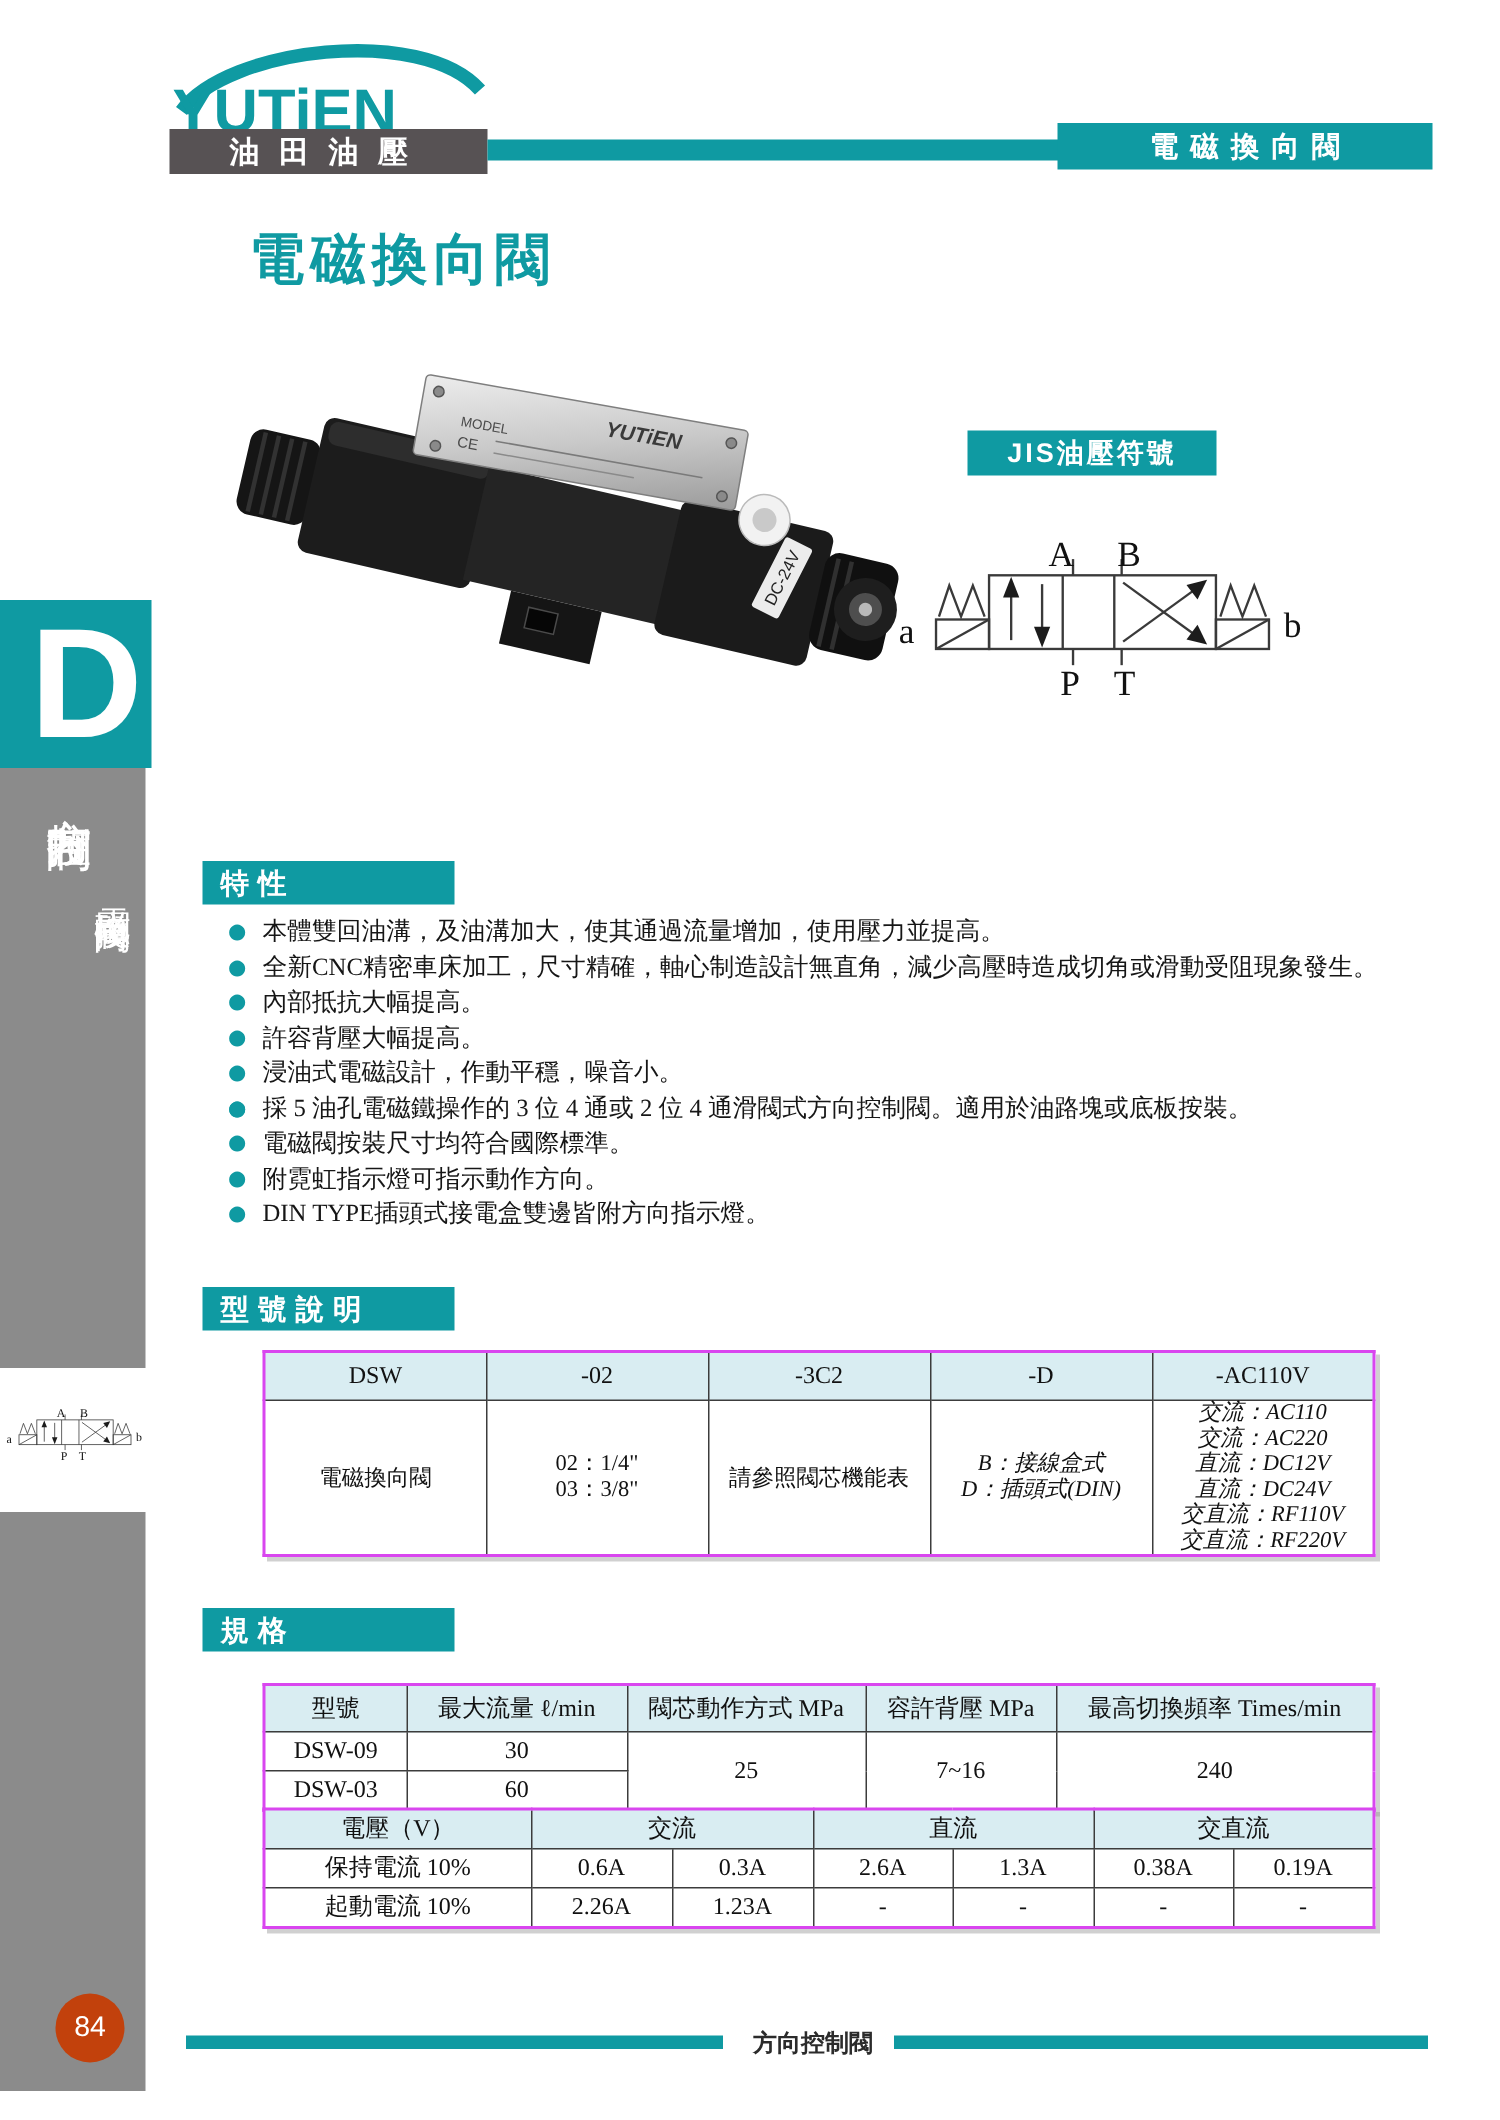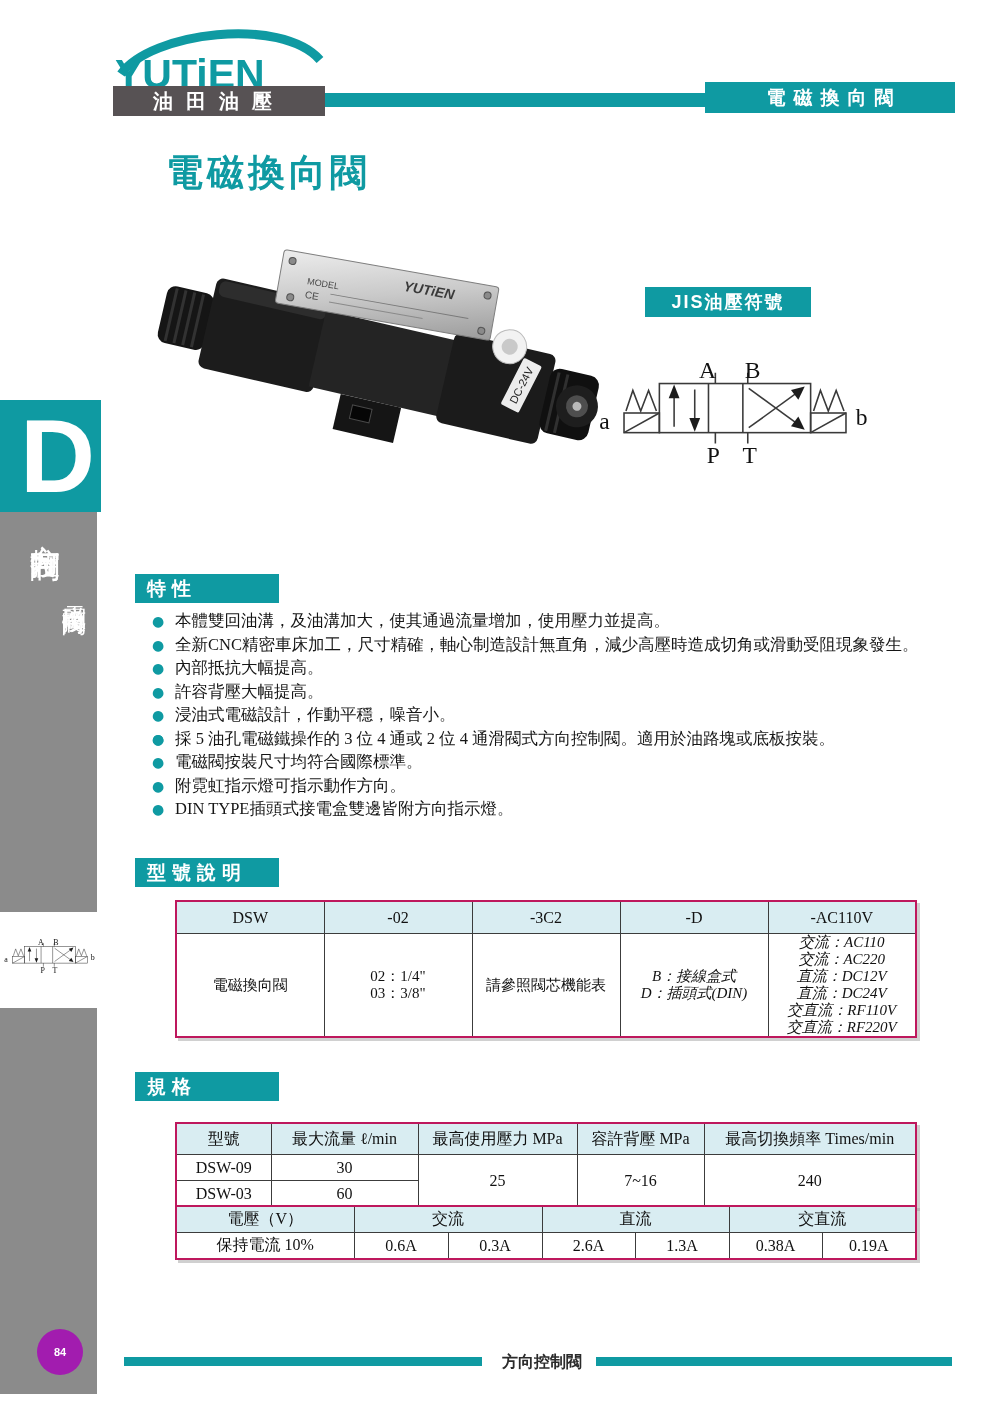--- a/index.html
+++ b/index.html
@@ -39,41 +39,41 @@
   .sb-d{position:absolute;left:0;top:400px;width:101px;height:112px;background:#0f9aa2;
         display:flex;align-items:center;justify-content:center;overflow:hidden;}
   .sb-d span{color:#fff;font-size:104px;font-weight:800;line-height:1;margin-left:14px;}
   .sb-gray1{position:absolute;left:0;top:512px;width:97px;height:400px;background:#8b8b8b;}
   .sb-cat{position:absolute;left:24px;top:521px;color:#fff;font-size:30px;font-weight:500;
           writing-mode:vertical-rl;text-orientation:upright;letter-spacing:2px;}
   .sb-sub{position:absolute;left:58px;top:586px;color:#fff;font-size:24px;font-weight:500;
           writing-mode:vertical-rl;text-orientation:upright;letter-spacing:2px;}
   .sb-gray2{position:absolute;left:0;top:1008px;width:97px;height:386px;background:#8b8b8b;}
   .page-circle{position:absolute;left:37px;top:1329px;width:46px;height:46px;border-radius:50%;
-               background:#a21caf;color:#fff;font-size:11px;font-weight:700;
+               background:#c2410c;color:#fff;font-size:19px;font-weight:400;
                display:flex;align-items:center;justify-content:center;}
 
   
-  .sec-hdr{position:absolute;left:135px;width:144px;height:29px;background:#0f9aa2;color:#fff;
+  .sec-hdr{position:absolute;left:135px;width:168px;height:29px;background:#0f9aa2;color:#fff;
            font-size:19px;font-weight:600;letter-spacing:6px;display:flex;align-items:center;
            padding-left:12px;box-sizing:border-box;}
   .hdr-feat{top:574px;}
   .hdr-model{top:858px;}
   .hdr-spec{top:1072px;}
 
   
   .features{position:absolute;left:152px;top:612px;width:810px;list-style:none;margin:0;padding:0;}
   .features li{position:relative;padding-left:23px;margin-bottom:6px;white-space:nowrap;
                font-family:"Liberation Serif","DejaVu Serif",serif;font-size:16.5px;
                line-height:17.5px;color:#161616;}
   .blt{position:absolute;left:0;top:1px;color:#0f9aa2;font-size:14px;font-family:"DejaVu Sans",sans-serif;}
 
   
   table.tbl{position:absolute;border-collapse:collapse;table-layout:fixed;
-            border:2px solid #be185d;box-shadow:3px 3px 0 rgba(150,150,150,.45);
+            border:2px solid #d946ef;box-shadow:3px 3px 0 rgba(150,150,150,.45);
             font-family:"Liberation Serif","DejaVu Serif",serif;font-size:16px;color:#111;}
   table.tbl td{border:1px solid #3c3c3c;text-align:center;vertical-align:middle;padding:0 4px;}
   table.tbl tr.hdr td{background:#d9edf2;}
   .model-tbl{left:175px;top:900px;width:740px;}
   .model-tbl tr.r1 td,.model-tbl tr.r2 td{height:31px;}
   .model-tbl tr.r3 td{height:96px;font-size:15px;}
   .preline{white-space:pre-line;line-height:17px;}
   td.left{text-align:left;padding-left:14px;font-style:italic;}
   .flow-tbl{left:175px;top:1122px;width:740px;}
   .flow-tbl tr.hdr td{height:30px;text-align:center;}
@@ -260,21 +260,21 @@
         <col style="width:95px">
         <col style="width:147px">
         <col style="width:159px">
         <col style="width:127px">
         <col style="width:212px">
       </colgroup>
     <tbody>
         <tr class="hdr">
       <td>型號</td>
       <td>最大流量 ℓ/min</td>
-      <td>最高使用壓力 MPa</td>
+      <td>閥芯動作方式 MPa</td>
       <td>容許背壓 MPa</td>
       <td>最高切換頻率 Times/min</td>
     </tr>
     <tr class="b">
       <td>DSW-09</td>
       <td>30</td>
       <td rowspan="2">25</td>
       <td rowspan="2">7~16</td>
       <td rowspan="2">240</td>
     </tr>
@@ -304,20 +304,29 @@
     </tr>
     <tr>
       <td>保持電流 10%</td>
       <td>0.6A</td>
       <td>0.3A</td>
       <td>2.6A</td>
       <td>1.3A</td>
       <td>0.38A</td>
       <td>0.19A</td>
     </tr>
+    <tr>
+      <td>起動電流 10%</td>
+      <td>2.26A</td>
+      <td>1.23A</td>
+      <td>-</td>
+      <td>-</td>
+      <td>-</td>
+      <td>-</td>
+    </tr>
   </tbody>
     </table>
 
   <div class="foot-bar-left"></div>
   <div class="foot-label">方向控制閥</div>
   <div class="foot-bar-right"></div>
 
 </div>
 
 </body></html>

